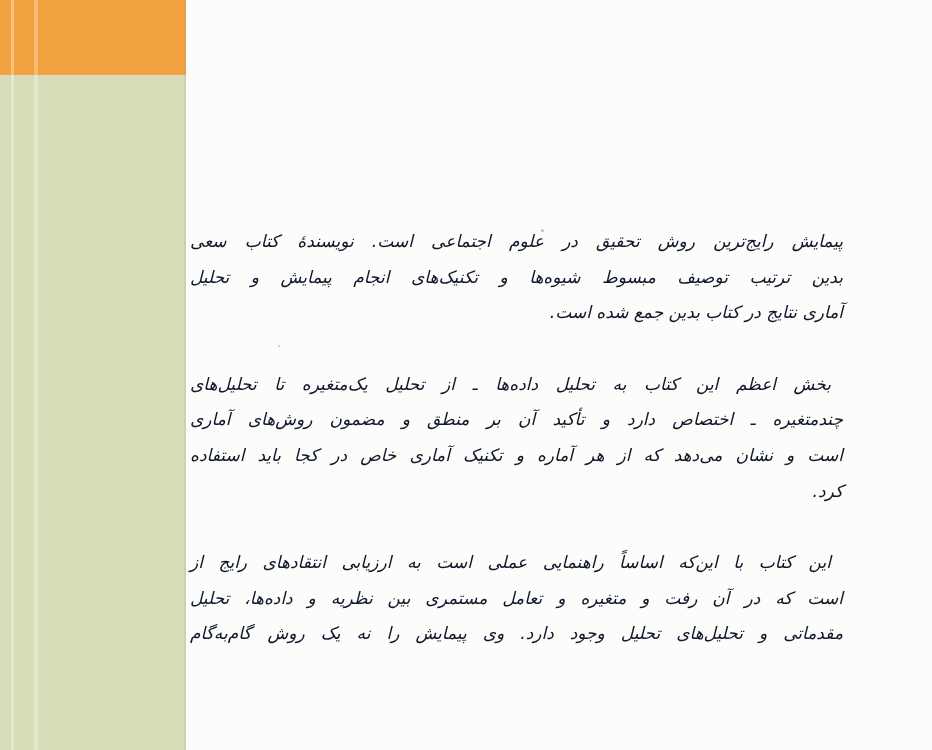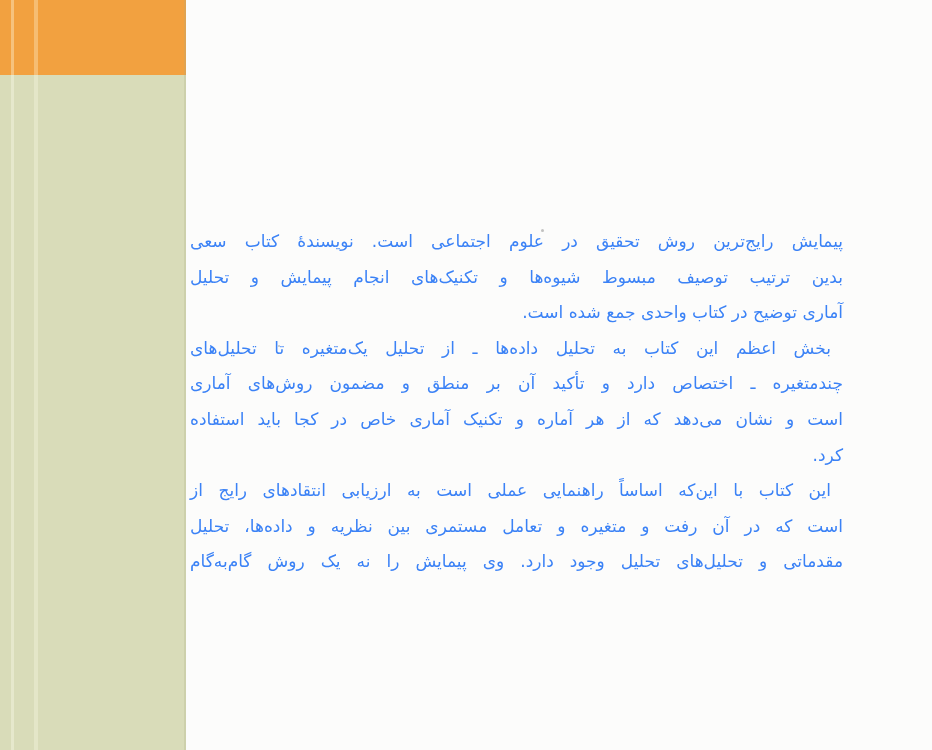--- a/index.html
+++ b/index.html
@@ -50,35 +50,37 @@
       background: rgba(170,170,130,0.25);
     }
     .blurb {
       position: absolute;
       left: 190px;
       top: 224px;
       width: 653px;
       direction: rtl;
       font-family: "DejaVu Sans", sans-serif;
       font-size: 17px;
-      color: #3b82f6;
+      color: #0f172a;
+      font-style: italic;
     }
     .blurb .line {
       display: block;
       height: 35.6px;
       line-height: 35.6px;
       white-space: nowrap;
       text-align: justify;
       text-align-last: justify;
     }
     .blurb .line.last {
       text-align-last: right;
     }
     .blurb .line.indent {
       padding-right: 12px;
+      margin-top: 36px;
     }
     .speck {
       position: absolute;
       width: 3px;
       height: 3px;
       border-radius: 50%;
       background: #9a9a9a;
       opacity: 0.6;
     }
   </style>
@@ -94,21 +96,21 @@
     <div class="edge-shadow"></div>
   </div>
 
   <span class="speck" style="left:541px; top:229px;"></span>
   <span class="speck" style="left:278px; top:345px; width:2px; height:2px;"></span>
 
   <div class="blurb">
 
     <span class="line">پیمایش رایج‌ترین روش تحقیق در علوم اجتماعی است. نویسندهٔ کتاب سعی</span>
     <span class="line">بدین ترتیب توصیف مبسوط شیوه‌ها و تکنیک‌های انجام پیمایش و تحلیل</span>
-    <span class="line last">آماری توضیح در کتاب واحدی جمع شده است.</span>
+    <span class="line last">آماری نتایج در کتاب بدین جمع شده است.</span>
 
     <span class="line indent">بخش اعظم این کتاب به تحلیل داده‌ها ـ از تحلیل یک‌متغیره تا تحلیل‌های</span>
     <span class="line">چندمتغیره ـ اختصاص دارد و تأکید آن بر منطق و مضمون روش‌های آماری</span>
     <span class="line">است و نشان می‌دهد که از هر آماره و تکنیک آماری خاص در کجا باید استفاده</span>
     <span class="line last">کرد.</span>
 
     <span class="line indent">این کتاب با این‌که اساساً راهنمایی عملی است به ارزیابی انتقادهای رایج از</span>
     <span class="line">است که در آن رفت و متغیره و تعامل مستمری بین نظریه و داده‌ها، تحلیل</span>
     <span class="line">مقدماتی و تحلیل‌های تحلیل وجود دارد. وی پیمایش را نه یک روش گام‌به‌گام</span>
   </div>

